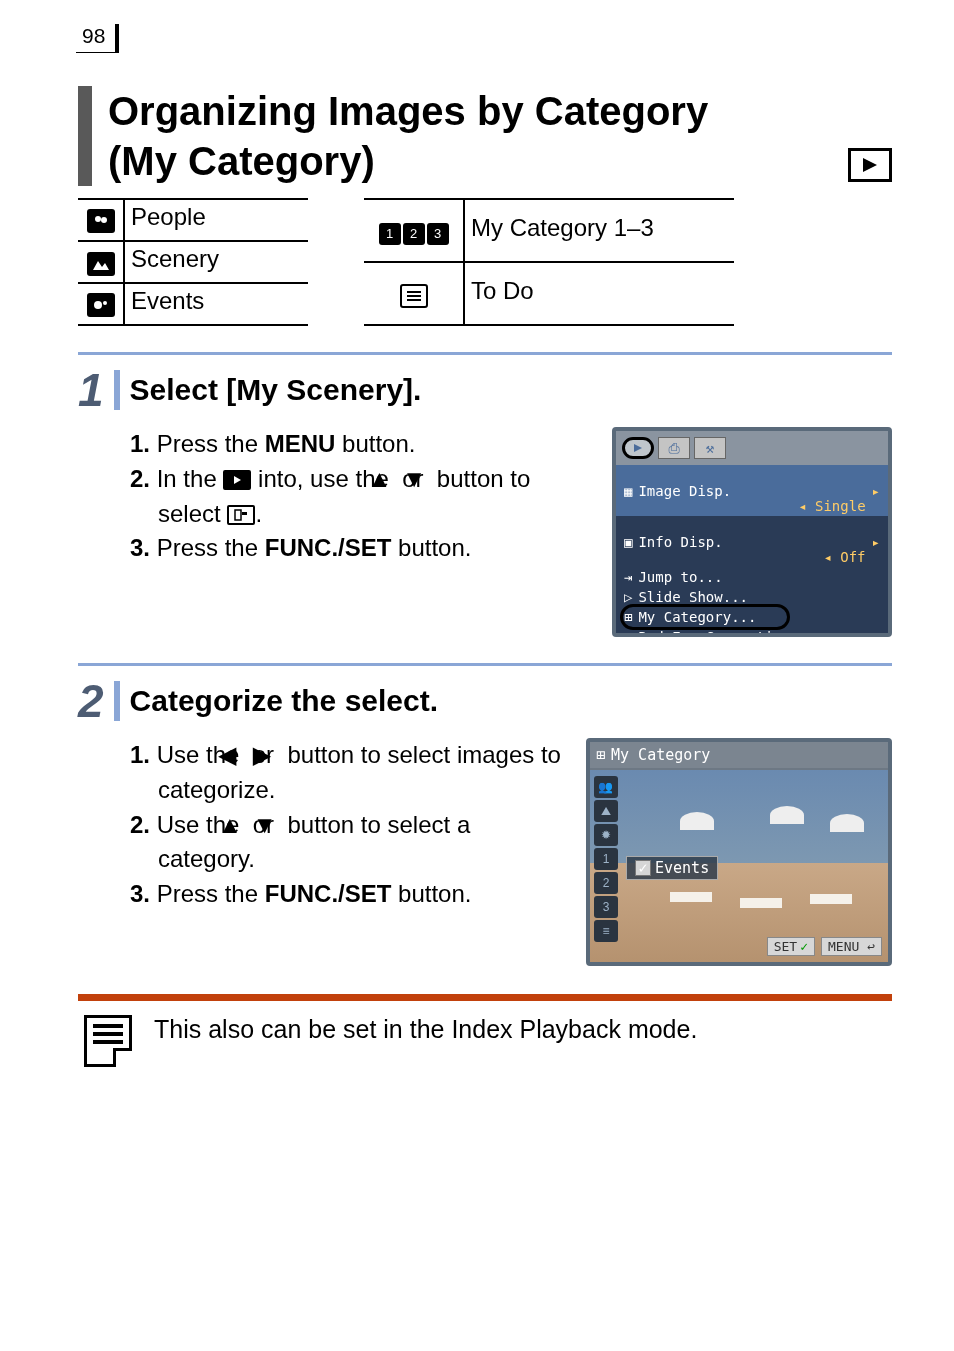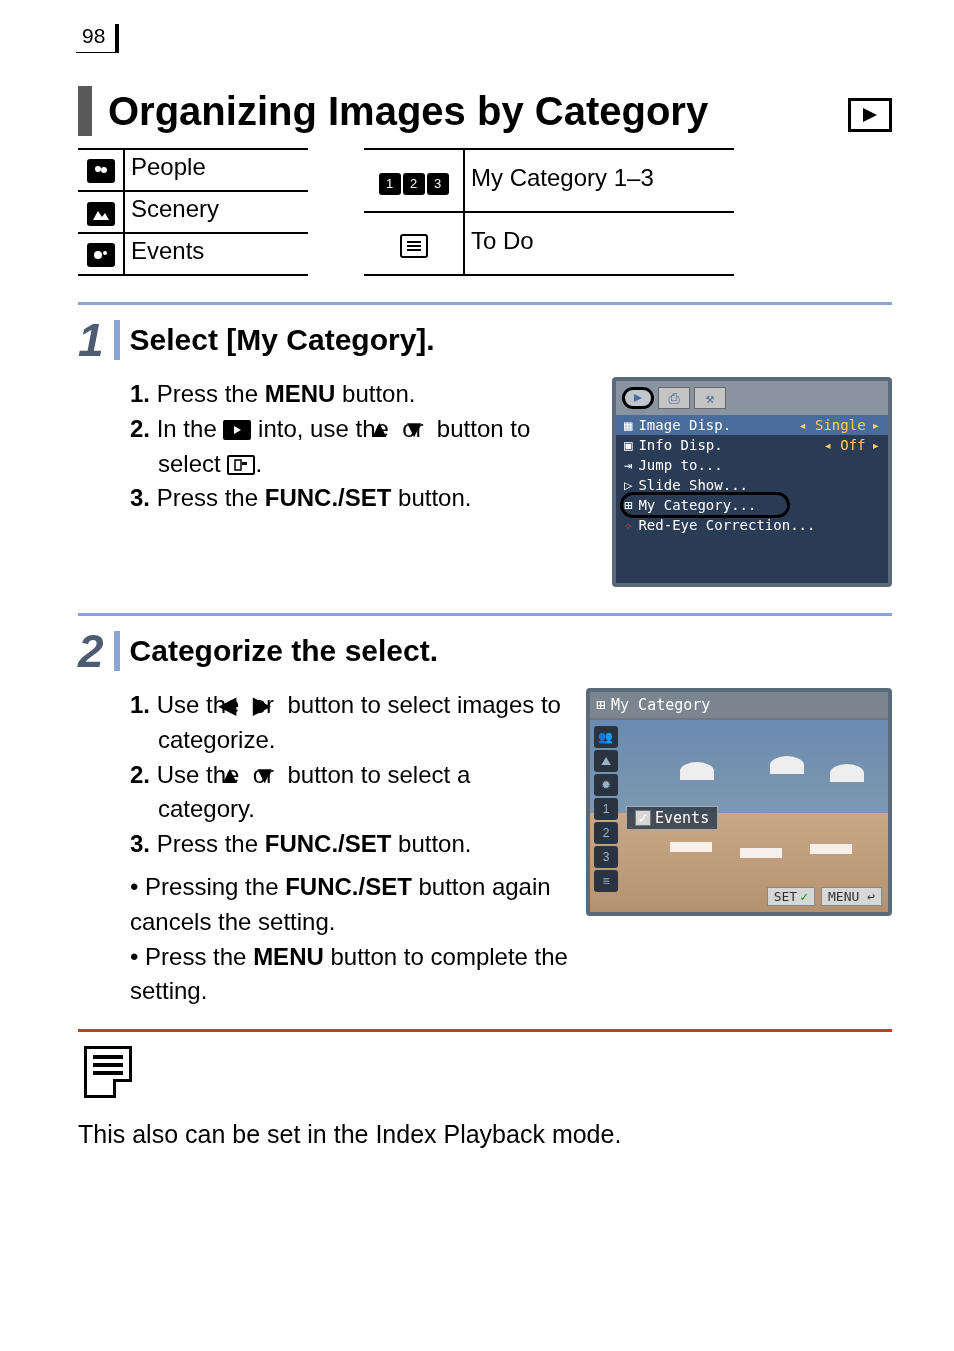--- a/index.html
+++ b/index.html
@@ -164,21 +164,21 @@
   }
   .screen .tab.active {
     border:3px solid #000;border-radius:14px;background:#bfc6cc;
   }
   .screen .row {
     display:flex;align-items:center;gap:6px;
     padding:2px 8px;
   }
   .screen .row.sel { background:#4a6c9b; }
   .screen .row .rlabel { flex:1; }
-  .screen .row .rval { color:#fc6; }
+  .screen .row .rval { color:#fc6;margin-top:31px; }
   .screen .mycat-oval{
     position:absolute;left:4px;width:170px;height:26px;border:3px solid #000;border-radius:14px;
   }
   .screen2 {
     width: 306px;
     height: 228px;
     border:4px solid #5a6a7a;
     border-radius:4px;
     position:relative;
     overflow:hidden;
@@ -209,27 +209,26 @@
     font-size:13px;padding:1px 6px;
   }
   .screen2 .btn.chkbtn{display:flex;align-items:center;gap:3px;}
   .screen2 .umbrella{position:absolute;width:34px;height:18px;background:#eee;border-radius:50% 50% 0 0;}
   .screen2 .lounger{position:absolute;width:42px;height:10px;background:#f5f1ea;}
   .step2-border {
     border-top: 3px solid #8aa6d6;
     margin-top:26px;
   }
   .note-wrap {
-    border-top: 3px solid #c2410c;
-    margin-top: 20px;
+    border-top: 7px solid #c2410c;
+    margin-top: 28px;
     padding-top: 14px;
     display:flex;
     gap: 22px;
     align-items:flex-start;
-    flex-direction:column;
   }
   .note-icon {
     width:48px;height:52px;border:3px solid #000;display:flex;flex-direction:column;
     padding:6px 6px;gap:4px;margin-left:6px;
   }
   .note-icon .line{height:4px;background:#000;}
   .note-icon {position:relative;}
   .note-icon::after{
     content:"";position:absolute;right:-3px;bottom:-3px;width:16px;height:16px;
     background:#fff;border-left:3px solid #000;border-top:3px solid #000;
@@ -242,20 +241,21 @@
 
 <div class="page-num-wrap">
   <span class="page-num">98</span>
 </div>
 
 <div class="content">
 
   <div class="title-block">
     <div class="title-bar">
       <div class="title">Organizing Images by Category</div>
+      <div class="title">(My Category)</div>
     </div>
     <div class="play-icon-box">
       <div class="play-rect">
         <svg width="14" height="14" viewBox="0 0 10 10">
             <polygon points="0,0 10,5 0,10" fill="#000"></polygon>
           </svg>
       </div>
     </div>
   </div>
 
@@ -315,21 +315,21 @@
         <td class="label-cell">To Do</td>
       </tr>
     </tbody>
       </table>
   </div>
 
   <div class="step-wrap">
     <div class="step-header">
       <span class="step-num">1</span>
       <span class="step-bar"></span>
-      <span class="step-title">Select [My Category].</span>
+      <span class="step-title">Select [My Scenery].</span>
     </div>
     <div class="step-body">
       <div class="step-text">
         <ol>
           <li><span class="bold">1.</span> <span>Press the </span><span class="bold">MENU</span><span> button.</span></li>
           <li><span class="bold">2.</span> <span>In the </span><span class="icon-inline play">
                 <svg width="10" height="10" viewBox="0 0 10 10">
                   <polygon points="2,1 9,5 2,9" fill="#fff"></polygon>
                 </svg>
               </span><span> into, use the </span><span class="arrow">▲</span><span> or </span><span class="arrow">▼</span><span> button to select </span><span class="icon-inline" style="background:#fff;border:2px solid #000;">
@@ -390,24 +390,20 @@
       <span class="step-bar"></span>
       <span class="step-title">Categorize the select.</span>
     </div>
     <div class="step-body">
       <div class="step-text">
         <ol>
           <li><span class="bold">1.</span> <span>Use the </span><span class="arrow">◀</span><span> or </span><span class="arrow">▶</span><span> button to select images to categorize.</span></li>
           <li><span class="bold">2.</span> <span>Use the </span><span class="arrow">▲</span><span> or </span><span class="arrow">▼</span><span> button to select a category.</span></li>
           <li><span class="bold">3.</span> <span>Press the </span><span class="bold">FUNC./SET</span><span> button.</span></li>
         </ol>
-        <ul>
-          <li><span>Pressing the </span><span class="bold">FUNC./SET</span><span> button again cancels the setting.</span></li>
-          <li><span>Press the </span><span class="bold">MENU</span><span> button to complete the setting.</span></li>
-        </ul>
       </div>
       <div class="screen2">
         <div class="titlebar">
             <span>⊞</span>
             <span>My Category</span>
           </div>
         <div class="side-icons">
           <span>👥</span>
           <span>⛰</span>
           <span>✹</span>

